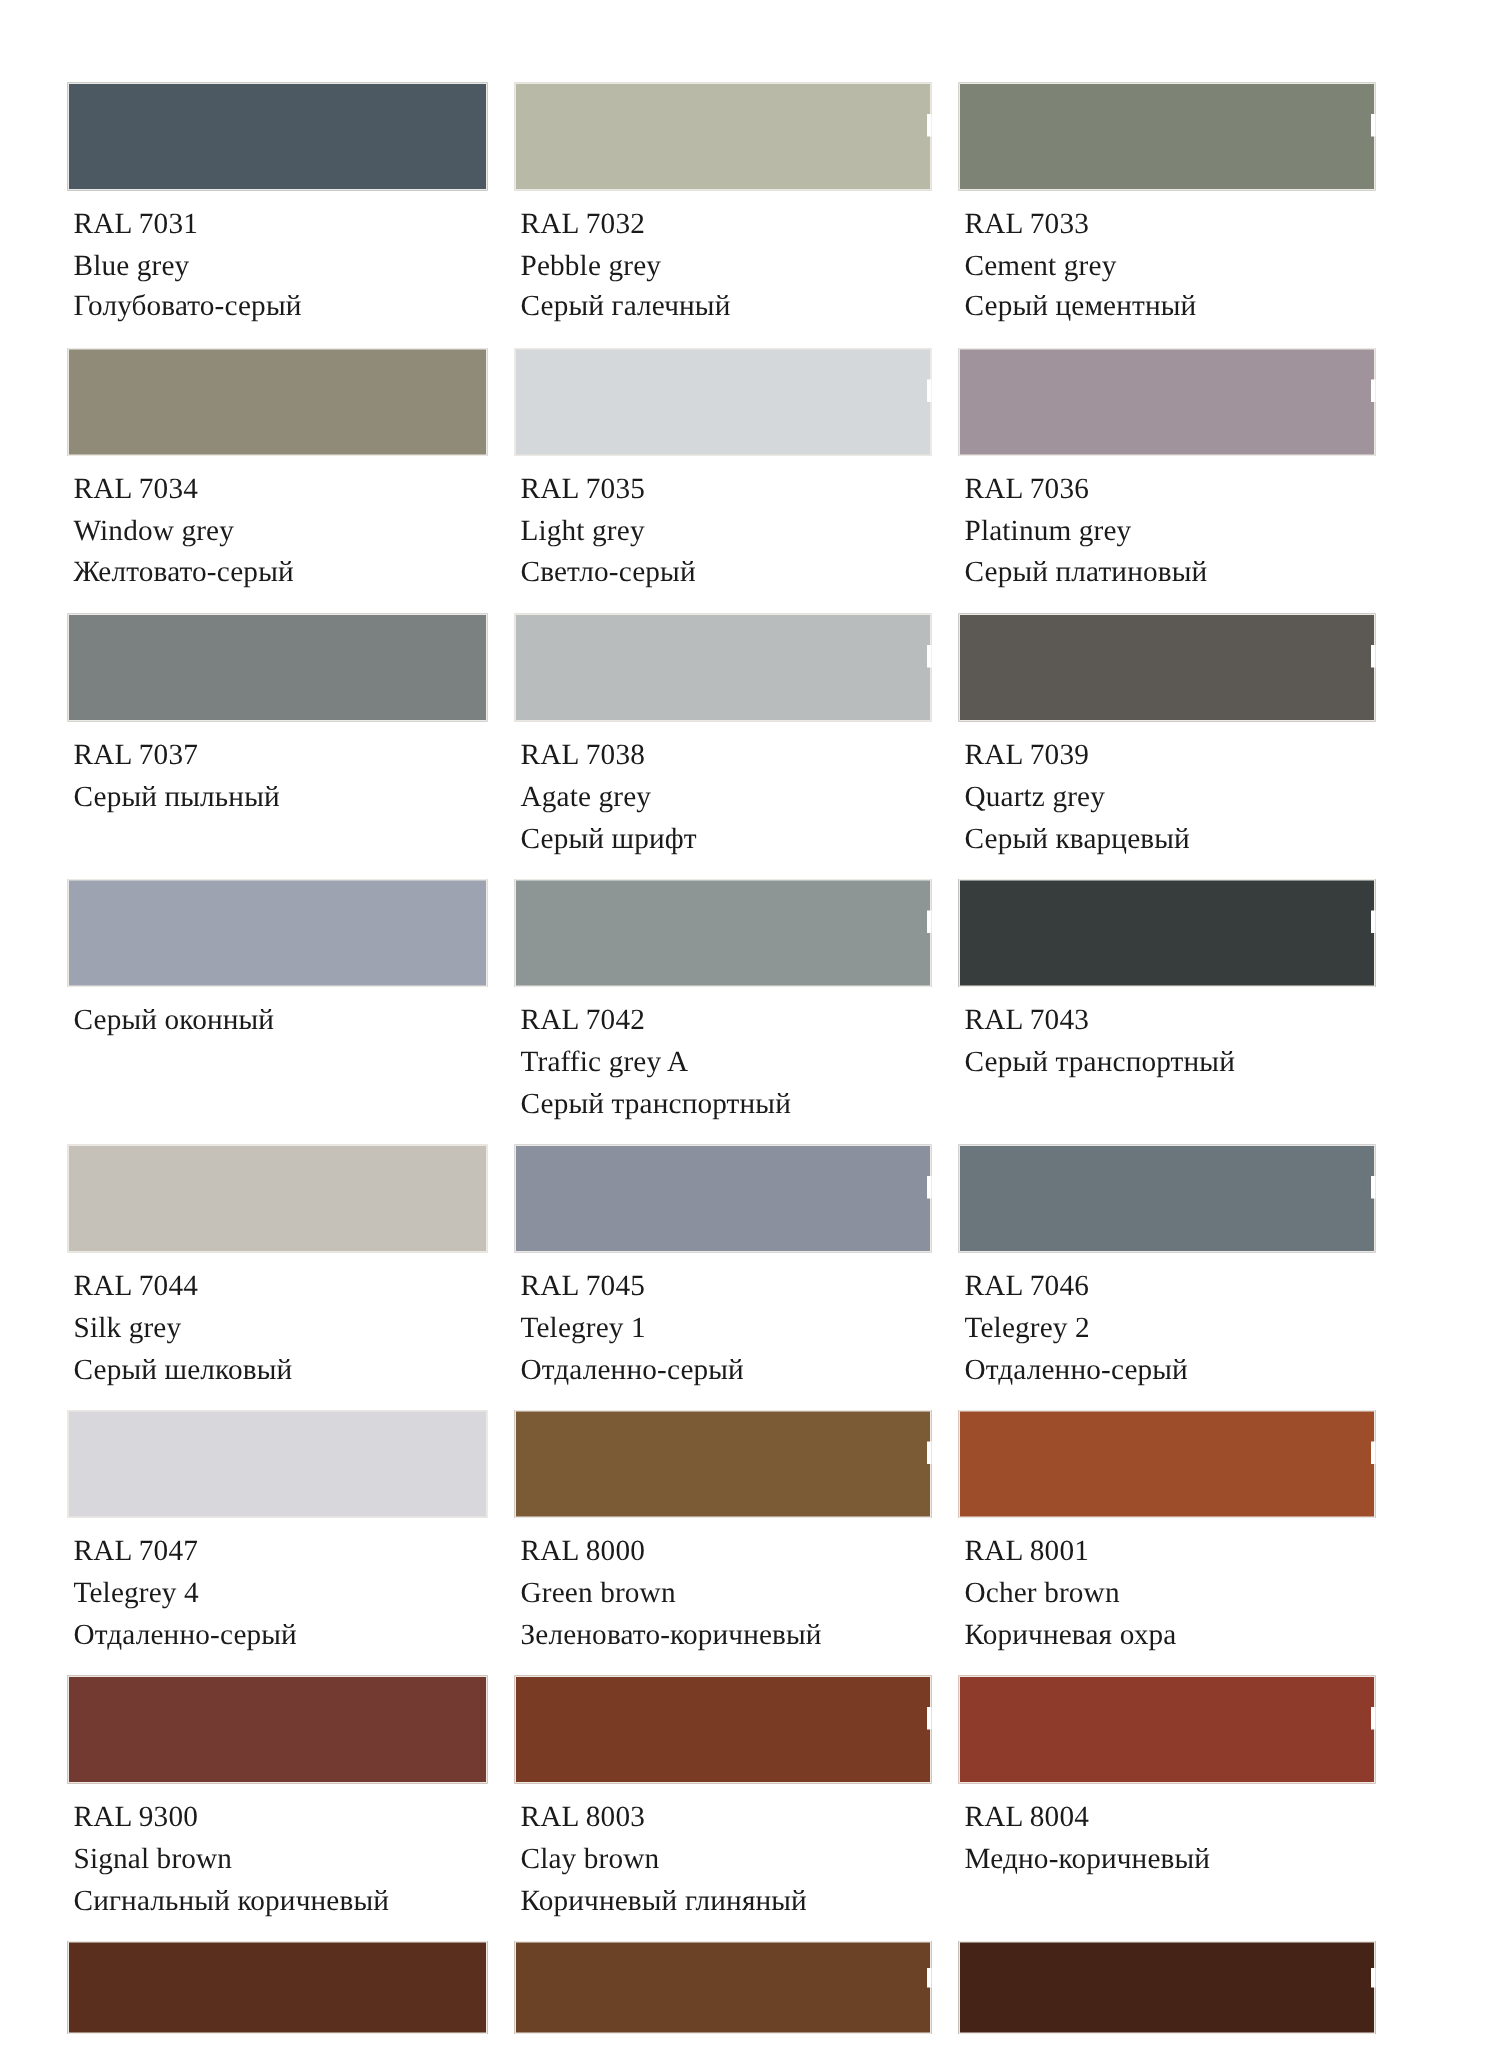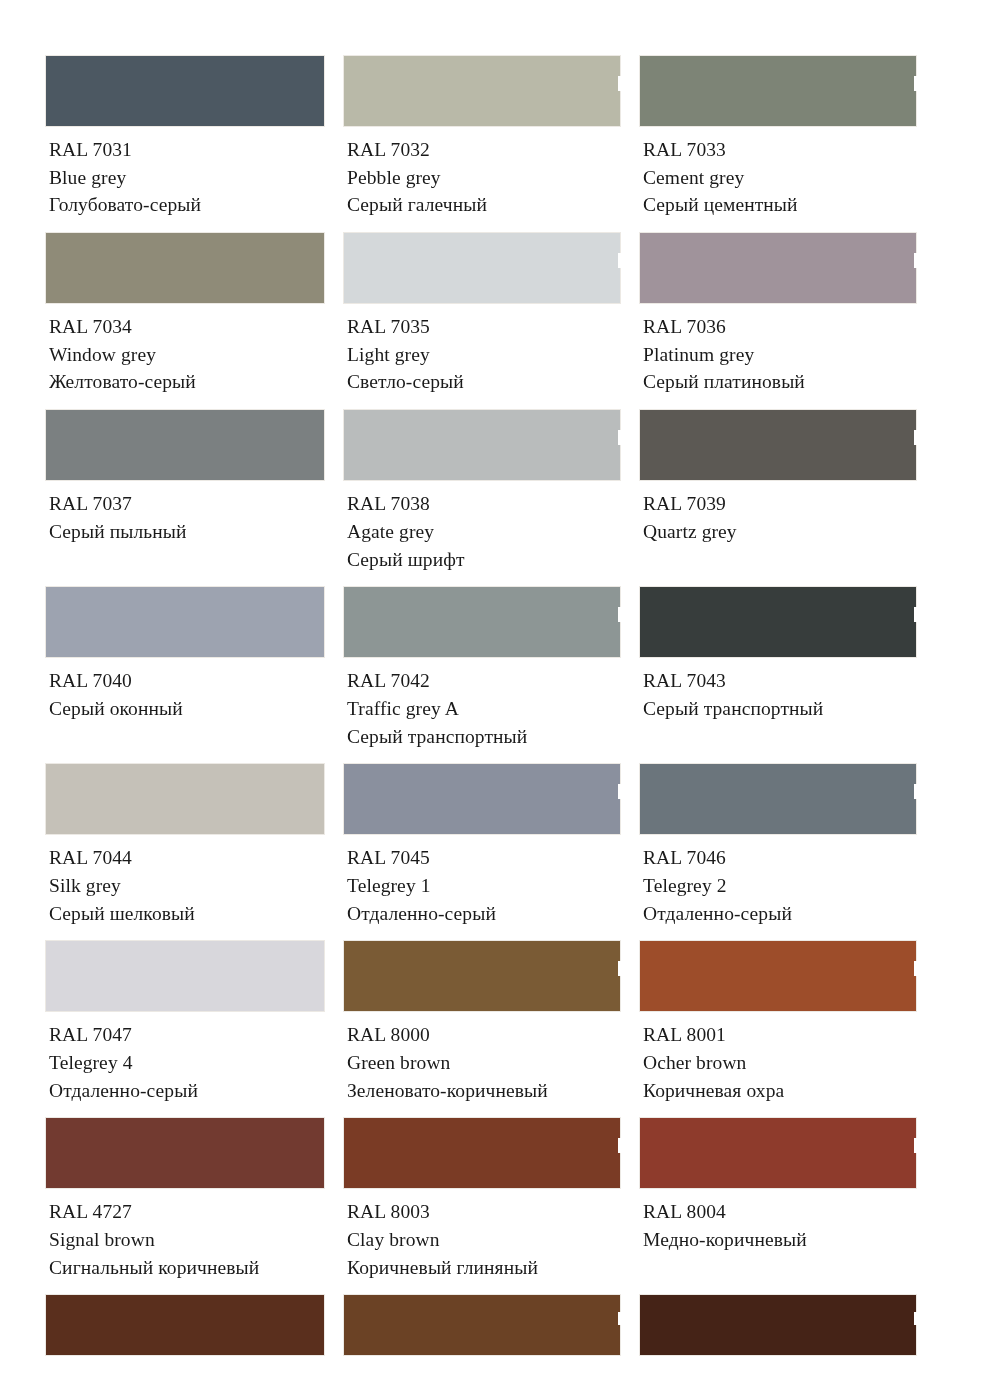--- a/index.html
+++ b/index.html
@@ -145,26 +145,26 @@
           <span class="lbl lbl-code">RAL 7038</span>
           <span class="lbl lbl-en">Agate grey</span>
           <span class="lbl lbl-ru">Серый шрифт</span>
         </div>
       </div>
       <div class="swatch-cell col-right">
         <div class="swatch-chip" style="background: rgb(92, 89, 84);"></div>
         <div class="swatch-labels">
           <span class="lbl lbl-code">RAL 7039</span>
           <span class="lbl lbl-en">Quartz grey</span>
+          <span class="lbl lbl-ru">Серый кварцевый</span>
         </div>
       </div>
       <div class="swatch-cell col-left">
         <div class="swatch-chip" style="background: rgb(157, 163, 176);"></div>
         <div class="swatch-labels">
-          <span class="lbl lbl-code">RAL 7040</span>
           <span class="lbl lbl-ru">Серый оконный</span>
         </div>
       </div>
       <div class="swatch-cell col-mid">
         <div class="swatch-chip" style="background: rgb(141, 150, 149);"></div>
         <div class="swatch-labels">
           <span class="lbl lbl-code">RAL 7042</span>
           <span class="lbl lbl-en">Traffic grey A</span>
           <span class="lbl lbl-ru">Серый транспортный</span>
         </div>
@@ -220,21 +220,21 @@
         <div class="swatch-chip" style="background: rgb(157, 77, 42);"></div>
         <div class="swatch-labels">
           <span class="lbl lbl-code">RAL 8001</span>
           <span class="lbl lbl-en">Ocher brown</span>
           <span class="lbl lbl-ru">Коричневая охра</span>
         </div>
       </div>
       <div class="swatch-cell col-left">
         <div class="swatch-chip" style="background: rgb(114, 58, 48);"></div>
         <div class="swatch-labels">
-          <span class="lbl lbl-code">RAL 4727</span>
+          <span class="lbl lbl-code">RAL 9300</span>
           <span class="lbl lbl-en">Signal brown</span>
           <span class="lbl lbl-ru">Сигнальный коричневый</span>
         </div>
       </div>
       <div class="swatch-cell col-mid">
         <div class="swatch-chip" style="background: rgb(122, 59, 37);"></div>
         <div class="swatch-labels">
           <span class="lbl lbl-code">RAL 8003</span>
           <span class="lbl lbl-en">Clay brown</span>
           <span class="lbl lbl-ru">Коричневый глиняный</span>

